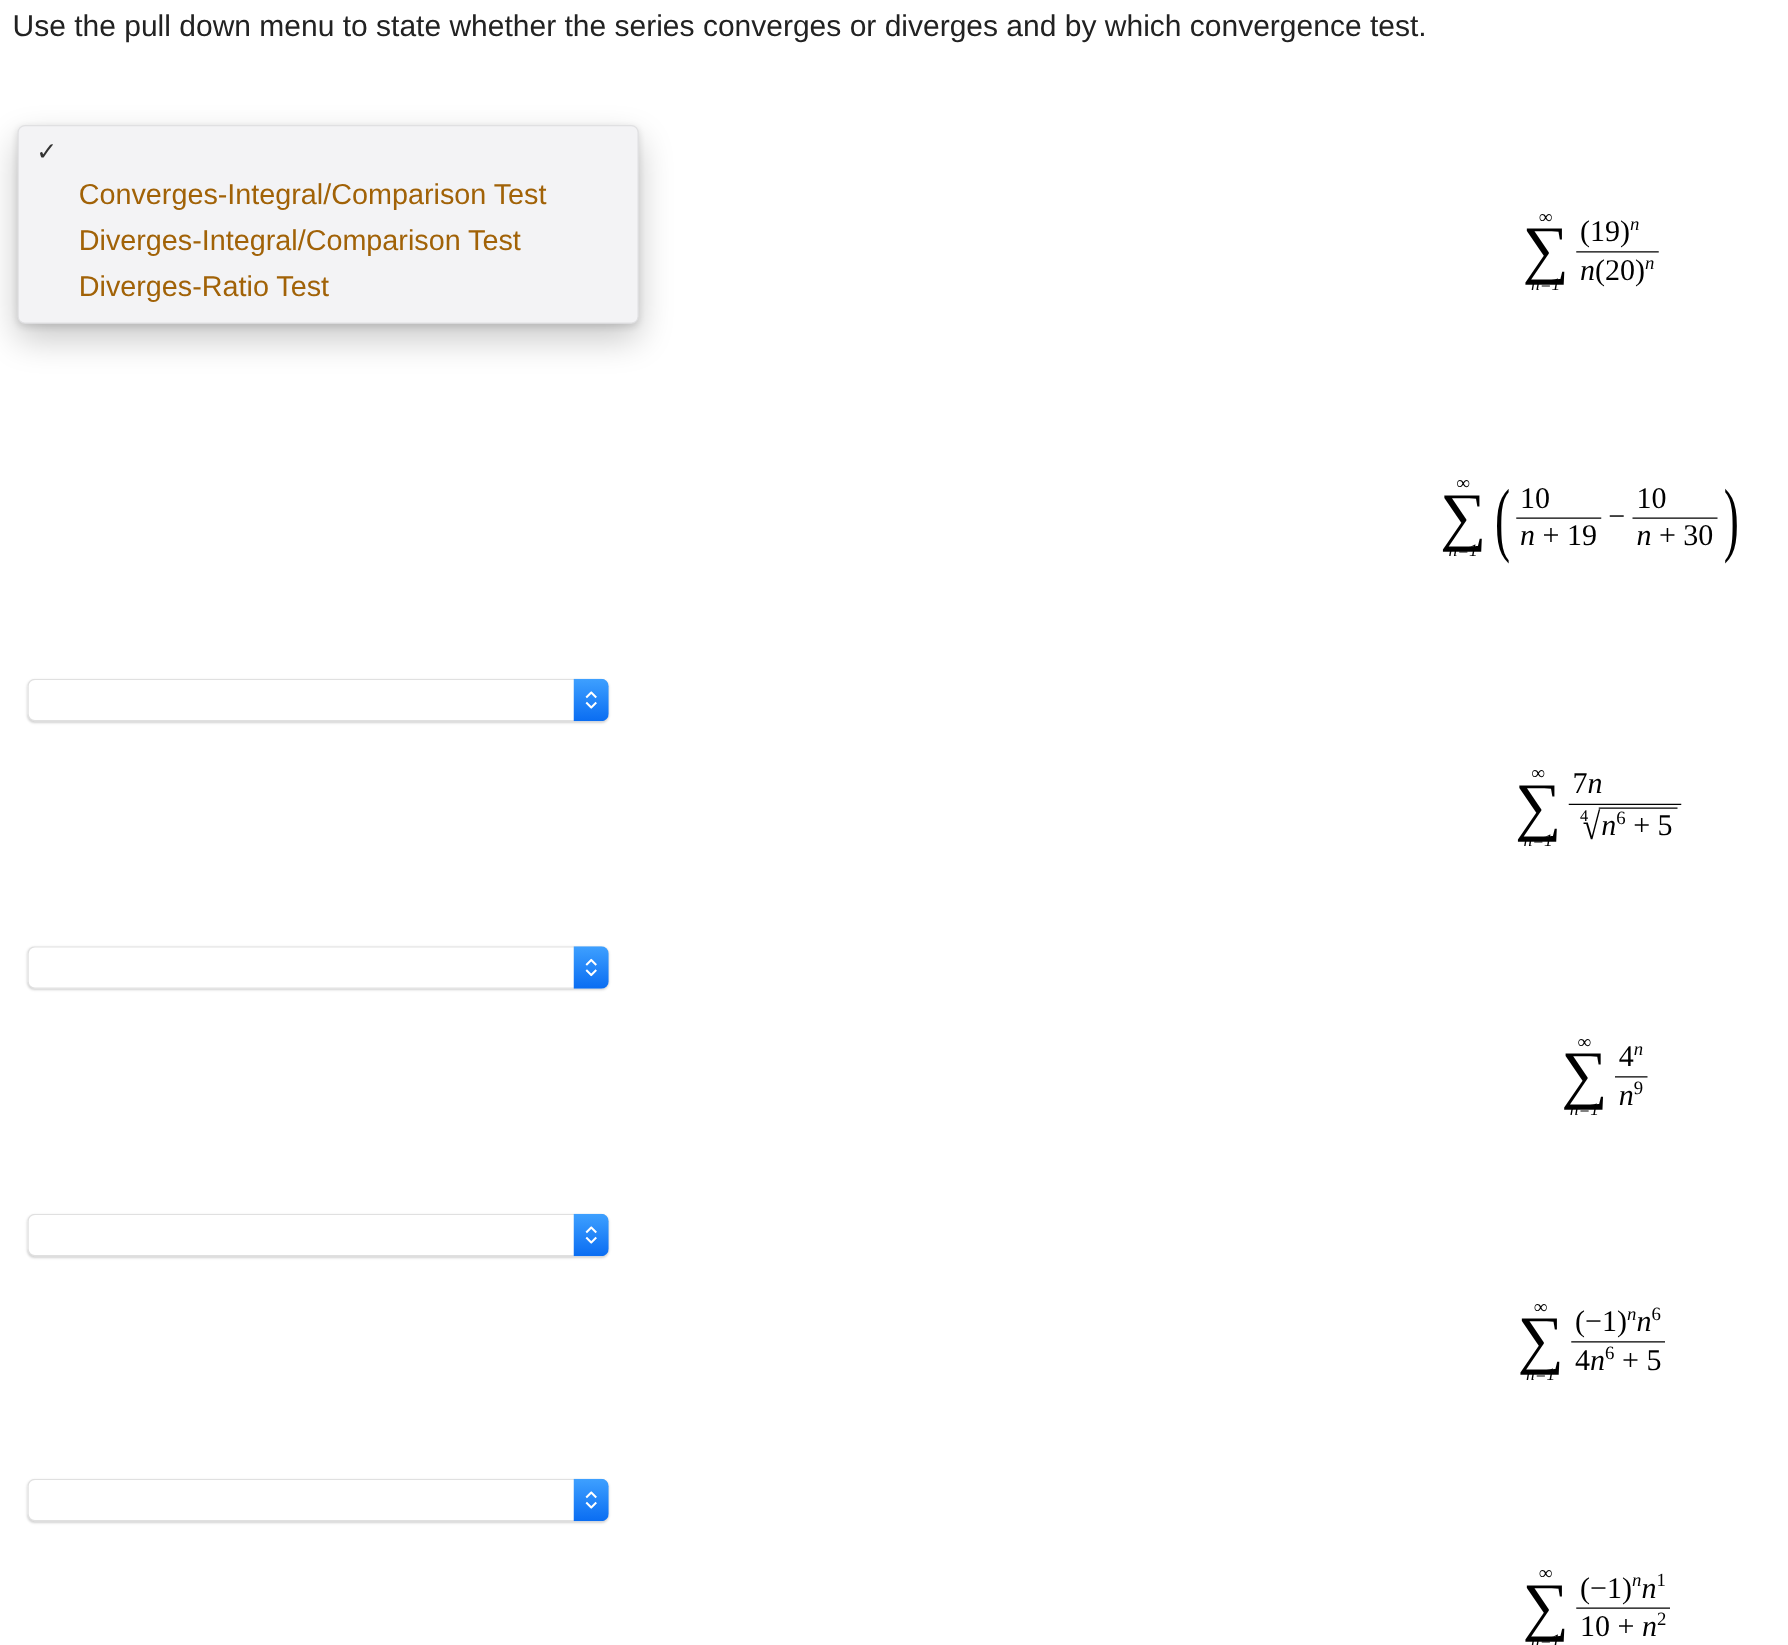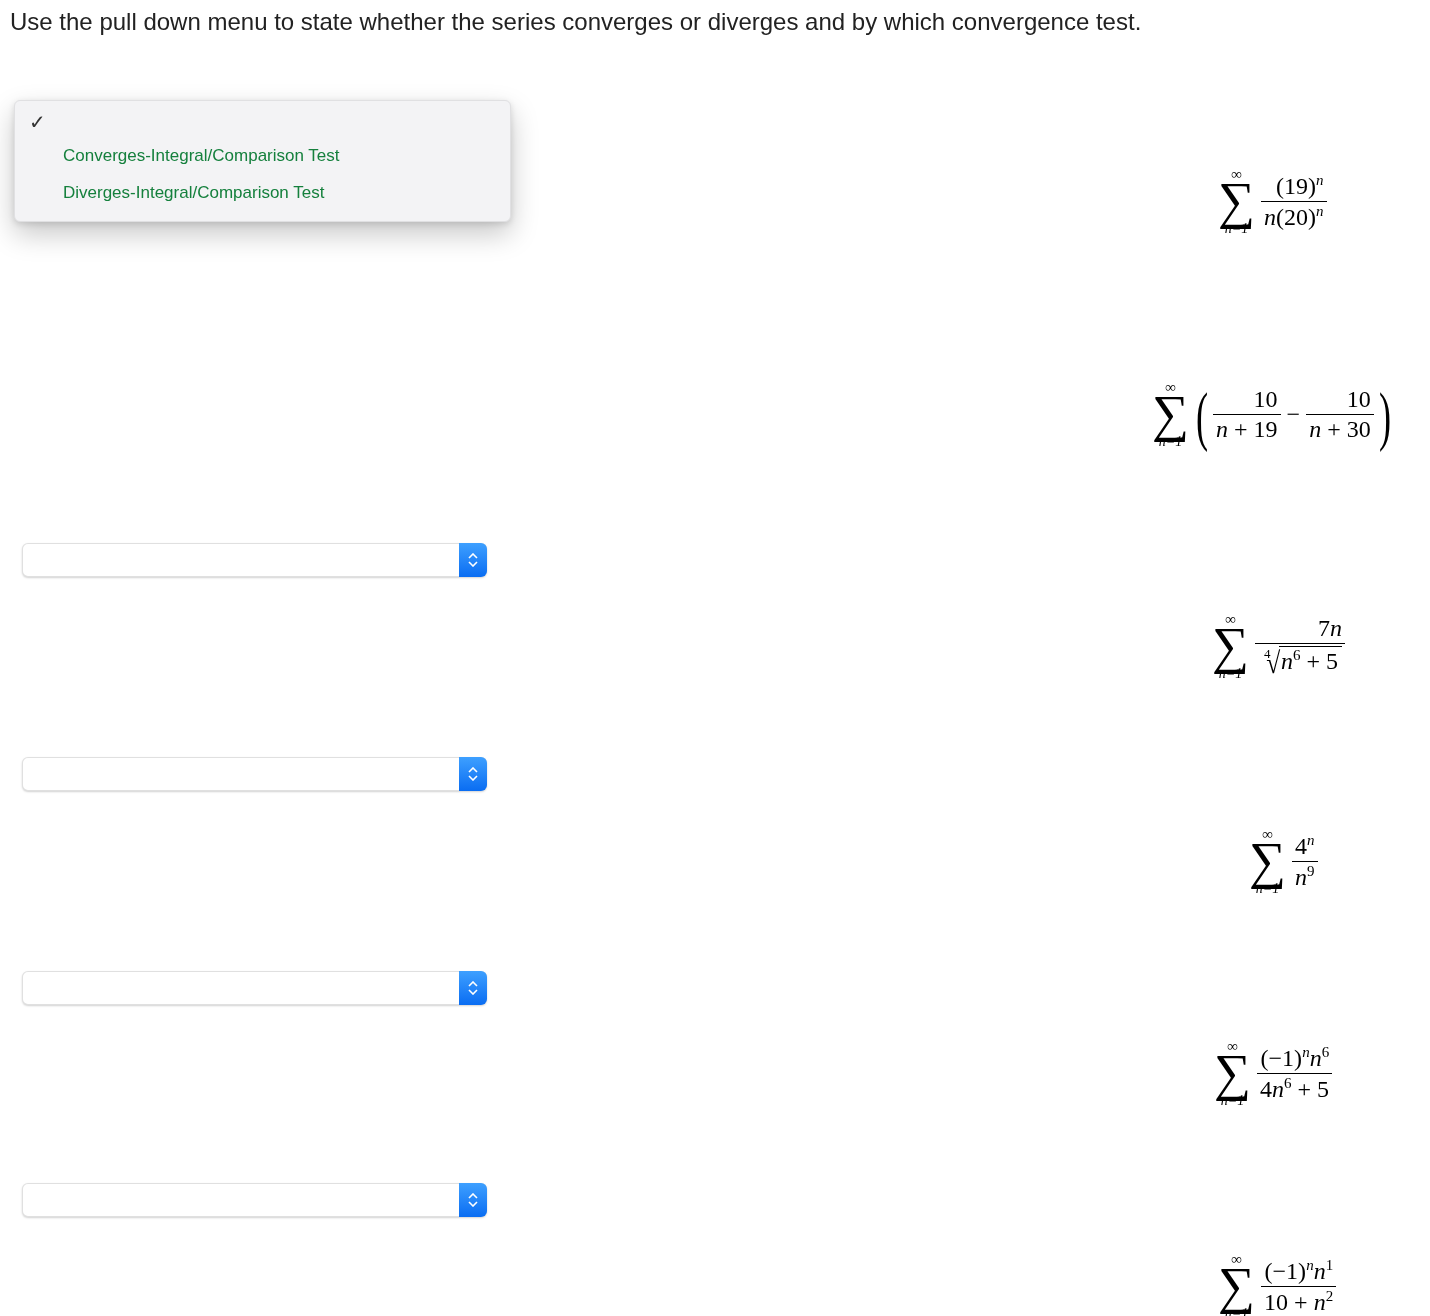--- a/index.html
+++ b/index.html
@@ -33,23 +33,23 @@
     padding: 6px 0 10px 0;
   }
   .menu-check-row {
     padding: 2px 14px 2px 14px;
     font-size: 20px;
     line-height: 26px;
     color: #333;
   }
   .menu-item {
     padding: 2px 14px 2px 48px;
-    font-size: 17px;
+    font-size: 23px;
     line-height: 33px;
-    color: #15803d;
+    color: #a16207;
     cursor: default;
   }
   .select-shell {
     position: absolute;
     width: 465px;
     height: 34px;
     left: 22px;
     display: flex;
     align-items: stretch;
     background: #fff;
@@ -77,21 +77,21 @@
     white-space: nowrap;
   }
   .sum { display: inline-flex; align-items: center; }
   .sum-col { display: inline-flex; flex-direction: column; align-items: center; line-height: 1; }
   .sum-inf { font-size: 15px; font-style: italic; margin-bottom: -2px; }
   .sum-sigma { font-size: 52px; line-height: 42px; font-weight: 400;}
   .sum-low { font-size: 14px; font-style: italic; margin-top: 0px; }
   .frac {
     display: inline-flex;
     flex-direction: column;
-    align-items: flex-end;
+    align-items: flex-start;
     vertical-align: middle;
     line-height: 1.05;
   }
   .frac .num, .frac .den { padding: 0 3px; }
   .frac .bar { width: 100%; border-top: 1.6px solid #000; margin: 2px 0; }
   .term { font-size: 24px; font-style: italic; }
   .up { font-size: 15px; vertical-align: super; font-style: italic; }
   .root {
     display: inline-flex;
     align-items: flex-end;
@@ -126,20 +126,21 @@
 </style>
 </head>
 <body>
 
 <div class="instruction">Use the pull down menu to state whether the series converges or diverges and by which convergence test.</div>
 
 <div class="menu">
   <div class="menu-check-row">✓</div>
   <div class="menu-item">Converges-Integral/Comparison Test</div>
   <div class="menu-item">Diverges-Integral/Comparison Test</div>
+  <div class="menu-item">Diverges-Ratio Test</div>
 </div>
 
 <div class="select-shell" style="top:543px;">
   <div class="field"></div>
   <div class="caret">
     <svg width="10" height="6" viewBox="0 0 10 6">
         <path d="M1 5 L5 1 L9 5" stroke="#fff" stroke-width="1.6" fill="none"></path>
       </svg>
     <svg width="10" height="6" viewBox="0 0 10 6">
         <path d="M1 1 L5 5 L9 1" stroke="#fff" stroke-width="1.6" fill="none"></path>

